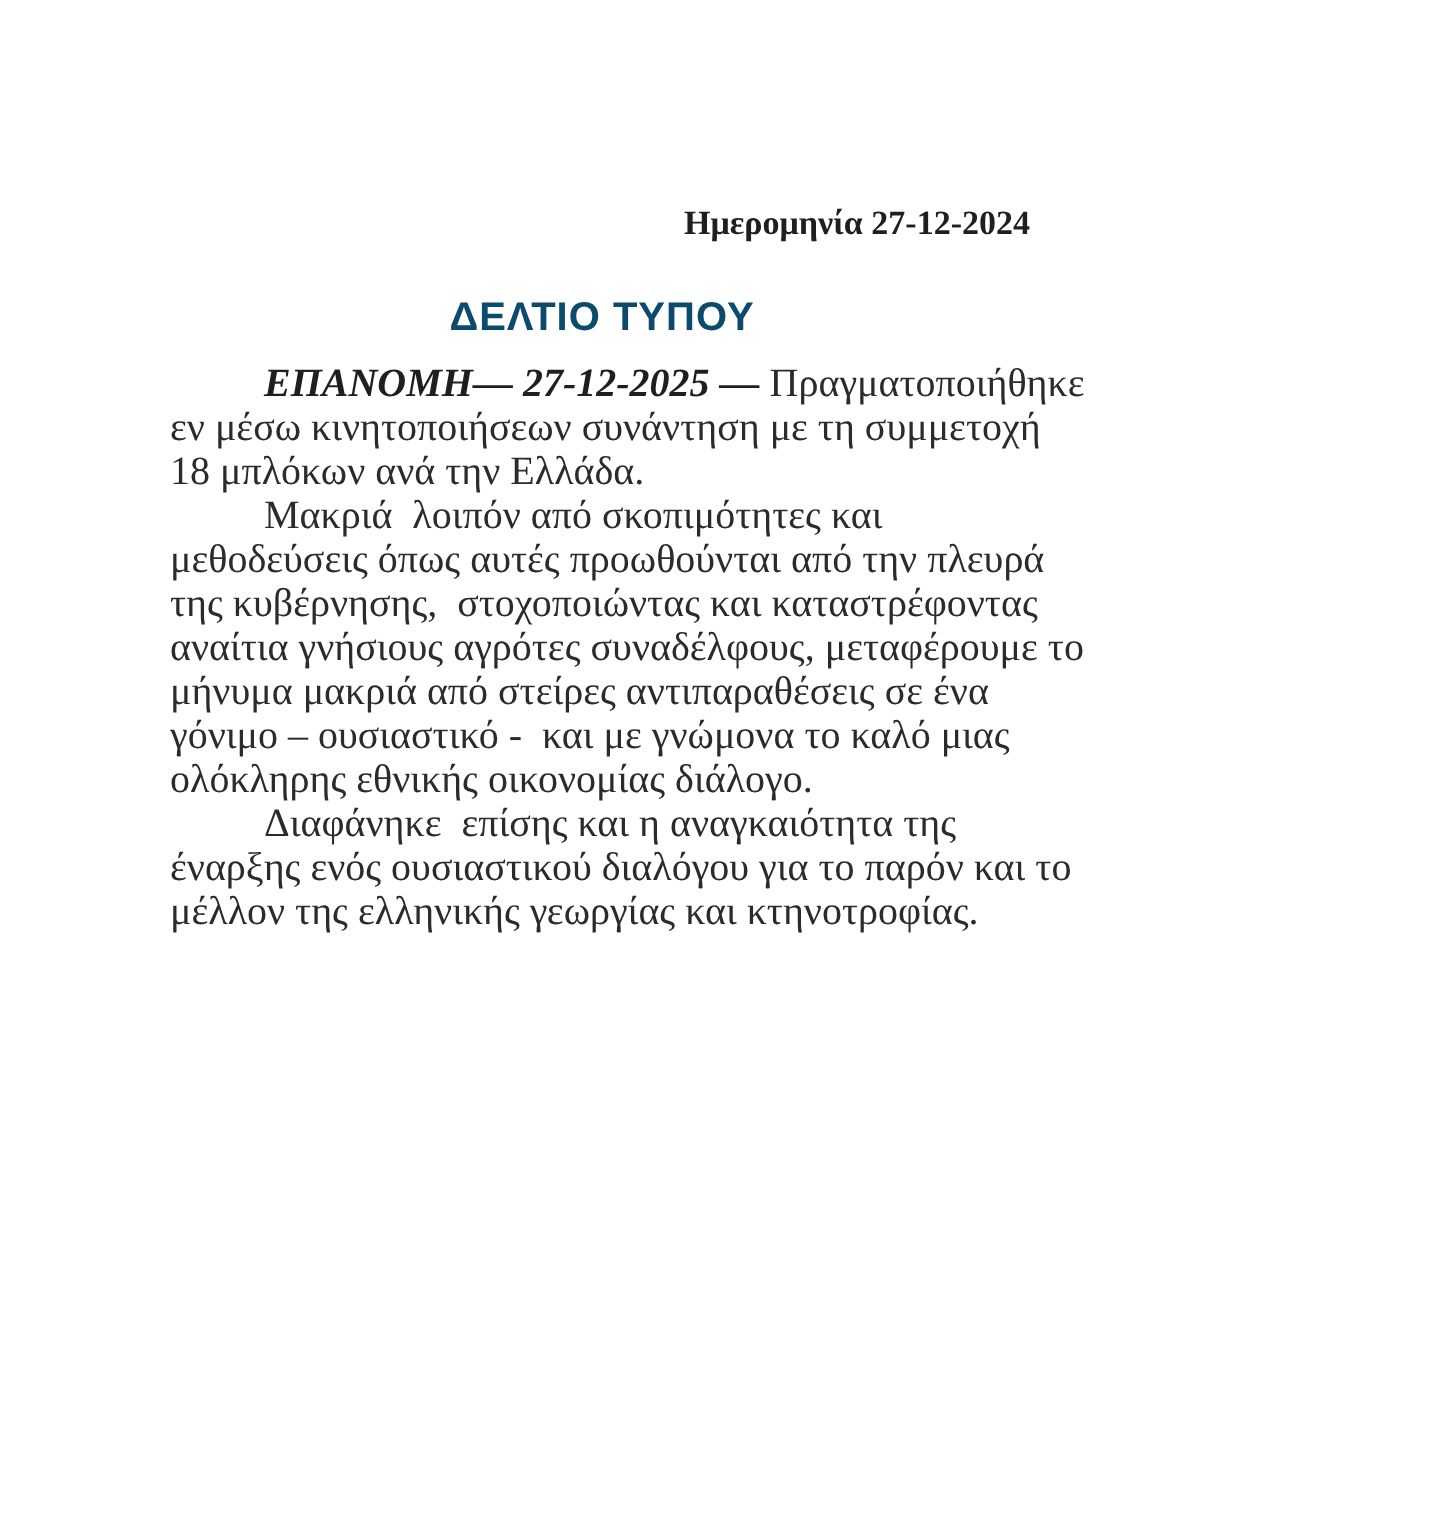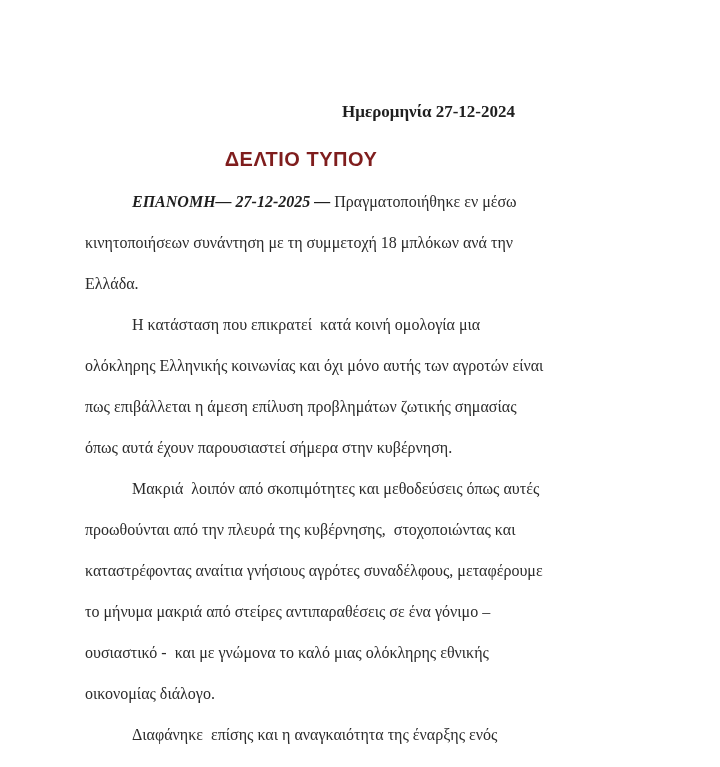--- a/index.html
+++ b/index.html
@@ -31,29 +31,29 @@
     white-space: pre-wrap;
   }
   .doc-title {
     margin: 25px 28px 0 0;
     text-align: center;
     font-family: "Liberation Sans", sans-serif;
     font-weight: bold;
     font-size: 20px;
     line-height: 24px;
     letter-spacing: 0.5px;
-    color: #7f1d1d;
+    color: #0c4a6e;
   }
   .doc-body {
     margin-top: 10px;
   }
   .doc-body p {
     margin: 0;
-    font-size: 16px;
-    line-height: 41px;
+    font-size: 20px;
+    line-height: 22px;
     text-align: left;
     text-indent: 47px;
     white-space: pre-wrap;
     color: #2b2b2b;
   }
   .para-lead {
     font-weight: bold;
     font-style: italic;
     color: #1f1f1f;
   }
@@ -64,21 +64,20 @@
 <div class="page">
 
   <div class="date-line">Ημερομηνία 27-12-2024</div>
 
   <h1 class="doc-title">ΔΕΛΤΙΟ ΤΥΠΟΥ</h1>
 
   <div class="doc-body">
 
     <p><span class="para-lead">ΕΠΑΝΟΜΗ— 27-12-2025 —</span><span> Πραγματοποιήθηκε εν μέσω κινητοποιήσεων συνάντηση με τη συμμετοχή 18 μπλόκων ανά την Ελλάδα.</span></p>
 
-    <p>Η κατάσταση που επικρατεί  κατά κοινή ομολογία μια ολόκληρης Ελληνικής κοινωνίας και όχι μόνο αυτής των αγροτών είναι πως επιβάλλεται η άμεση επίλυση προβλημάτων ζωτικής σημασίας όπως αυτά έχουν παρουσιαστεί σήμερα στην κυβέρνηση.</p>
 
     <p>Μακριά  λοιπόν από σκοπιμότητες και μεθοδεύσεις όπως αυτές προωθούνται από την πλευρά της κυβέρνησης,  στοχοποιώντας και καταστρέφοντας αναίτια γνήσιους αγρότες συναδέλφους, μεταφέρουμε το μήνυμα μακριά από στείρες αντιπαραθέσεις σε ένα γόνιμο – ουσιαστικό -  και με γνώμονα το καλό μιας ολόκληρης εθνικής οικονομίας διάλογο.</p>
 
     <p>Διαφάνηκε  επίσης και η αναγκαιότητα της έναρξης ενός ουσιαστικού διαλόγου για το παρόν και το μέλλον της ελληνικής γεωργίας και κτηνοτροφίας.</p>
 
 
 
   </div>
 </div>
 

